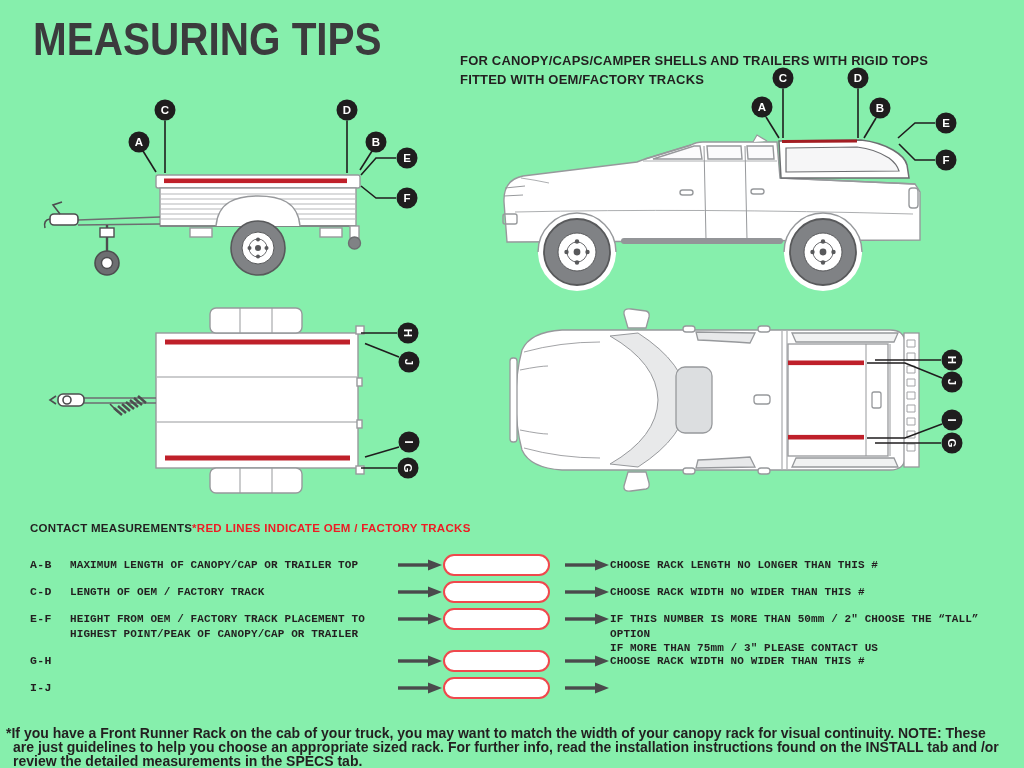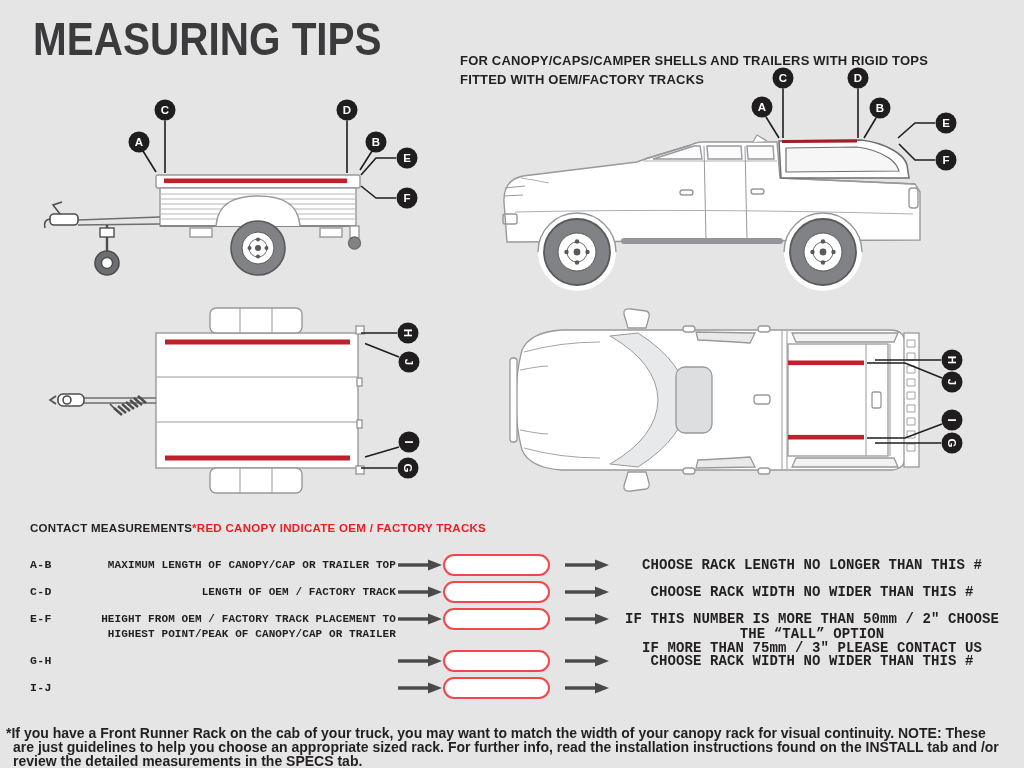--- a/index.html
+++ b/index.html
@@ -1,16 +1,16 @@
 <!DOCTYPE html>
 <html><head>
 <meta charset="utf-8">
 <style>
   html,body{margin:0;padding:0;background:#fff;}
-  #page{position:relative;width:1024px;height:768px;background:#e5e5e5;overflow:hidden;
+  #page{position:relative;width:1024px;height:768px;background:#86efac;overflow:hidden;
         font-family:"Liberation Sans",sans-serif;color:#231f20;}
   
   #title{position:absolute;left:33px;top:12px;font-size:46px;font-weight:bold;color:#3b3b3d;
          letter-spacing:0px;transform:scaleX(.88);transform-origin:left top;white-space:nowrap;}
   #subtitle{position:absolute;left:460px;top:23px;font-size:13px;font-weight:bold;line-height:19px;
             white-space:pre-line;letter-spacing:.2px;margin-top:28px;}
   
   .diag{position:absolute;}
   #d1{left:20px;top:90px;}
   #d2{left:495px;top:62px;}
@@ -19,23 +19,23 @@
   .cl{font-family:"Liberation Sans",sans-serif;font-size:11.5px;font-weight:bold;fill:#ffffff;text-anchor:middle;}
   .lead{stroke:#1f1d1e;stroke-width:1.6;fill:none;}
   .cc{fill:#1f1d1e;}
   
   #req-label{position:absolute;left:30px;top:522px;font-size:11.5px;font-weight:bold;letter-spacing:.3px;}
   #red-note{position:absolute;left:192px;top:522px;font-size:11.5px;font-weight:bold;color:#ed1c24;letter-spacing:.3px;}
   
   .mrow{position:absolute;left:0;width:1024px;height:34px;font-family:Liberation Mono, monospace;}
   .code{position:absolute;left:30px;top:0;font-size:11.5px;font-weight:bold;letter-spacing:.4px;}
   .desc{position:absolute;left:70px;top:0;width:326px;font-size:11px;font-weight:bold;line-height:14.5px;
-        white-space:pre-line;letter-spacing:.1px;text-align:right;}
-  .instr{position:absolute;left:610px;top:0;width:404px;font-size:14px;font-weight:bold;line-height:14.5px;
-        white-space:pre-line;letter-spacing:.1px;text-align:center;}
+        white-space:pre-line;letter-spacing:.1px;}
+  .instr{position:absolute;left:610px;top:0;width:404px;font-size:11px;font-weight:bold;line-height:14.5px;
+        white-space:pre-line;letter-spacing:.1px;}
   .arr{position:absolute;top:1px;}
   .arr line{stroke:#4a4a4c;stroke-width:3.4;}
   .arr polygon{fill:#4a4a4c;}
   .a1{left:398px;} .a2{left:565px;}
   .pill{position:absolute;left:443px;top:-4px;width:103px;height:18px;border:2px solid #f0484d;
         border-radius:12px;background:#fff;}
   
   #footnote{position:absolute;left:6px;top:726px;width:988px;font-size:14px;line-height:14px;
             letter-spacing:0px;text-indent:-7px;padding-left:7px;font-weight:bold;}
 </style>
@@ -278,21 +278,21 @@
           <text class="cl" x="452" y="86.2" transform="rotate(90 452 82)">J</text>
         <circle class="cc" cx="452" cy="120" r="10.5"></circle>
           <text class="cl" x="452" y="124.2" transform="rotate(90 452 120)">I</text>
         <circle class="cc" cx="452" cy="143" r="10.5"></circle>
           <text class="cl" x="452" y="147.2" transform="rotate(90 452 143)">G</text>
       </g>
     </svg>
   </div>
 
   <div id="req-label">CONTACT MEASUREMENTS</div>
-  <div id="red-note">*RED CANOPY INDICATE OEM / FACTORY TRACKS</div>
+  <div id="red-note">*RED LINES INDICATE OEM / FACTORY TRACKS</div>
 
   <div class="mrow" style="top:558px">
     <span class="code">A-B</span>
     <span class="desc">MAXIMUM  LENGTH OF CANOPY/CAP OR TRAILER TOP</span>
     <svg class="arr a1" width="44" height="12" viewBox="0 0 44 12">
         <line x1="0" y1="6" x2="31" y2="6"></line>
         <polygon points="30,0.5 44,6 30,11.5"></polygon>
       </svg>
     <div class="pill"></div>
     <svg class="arr a2" width="44" height="12" viewBox="0 0 44 12">

